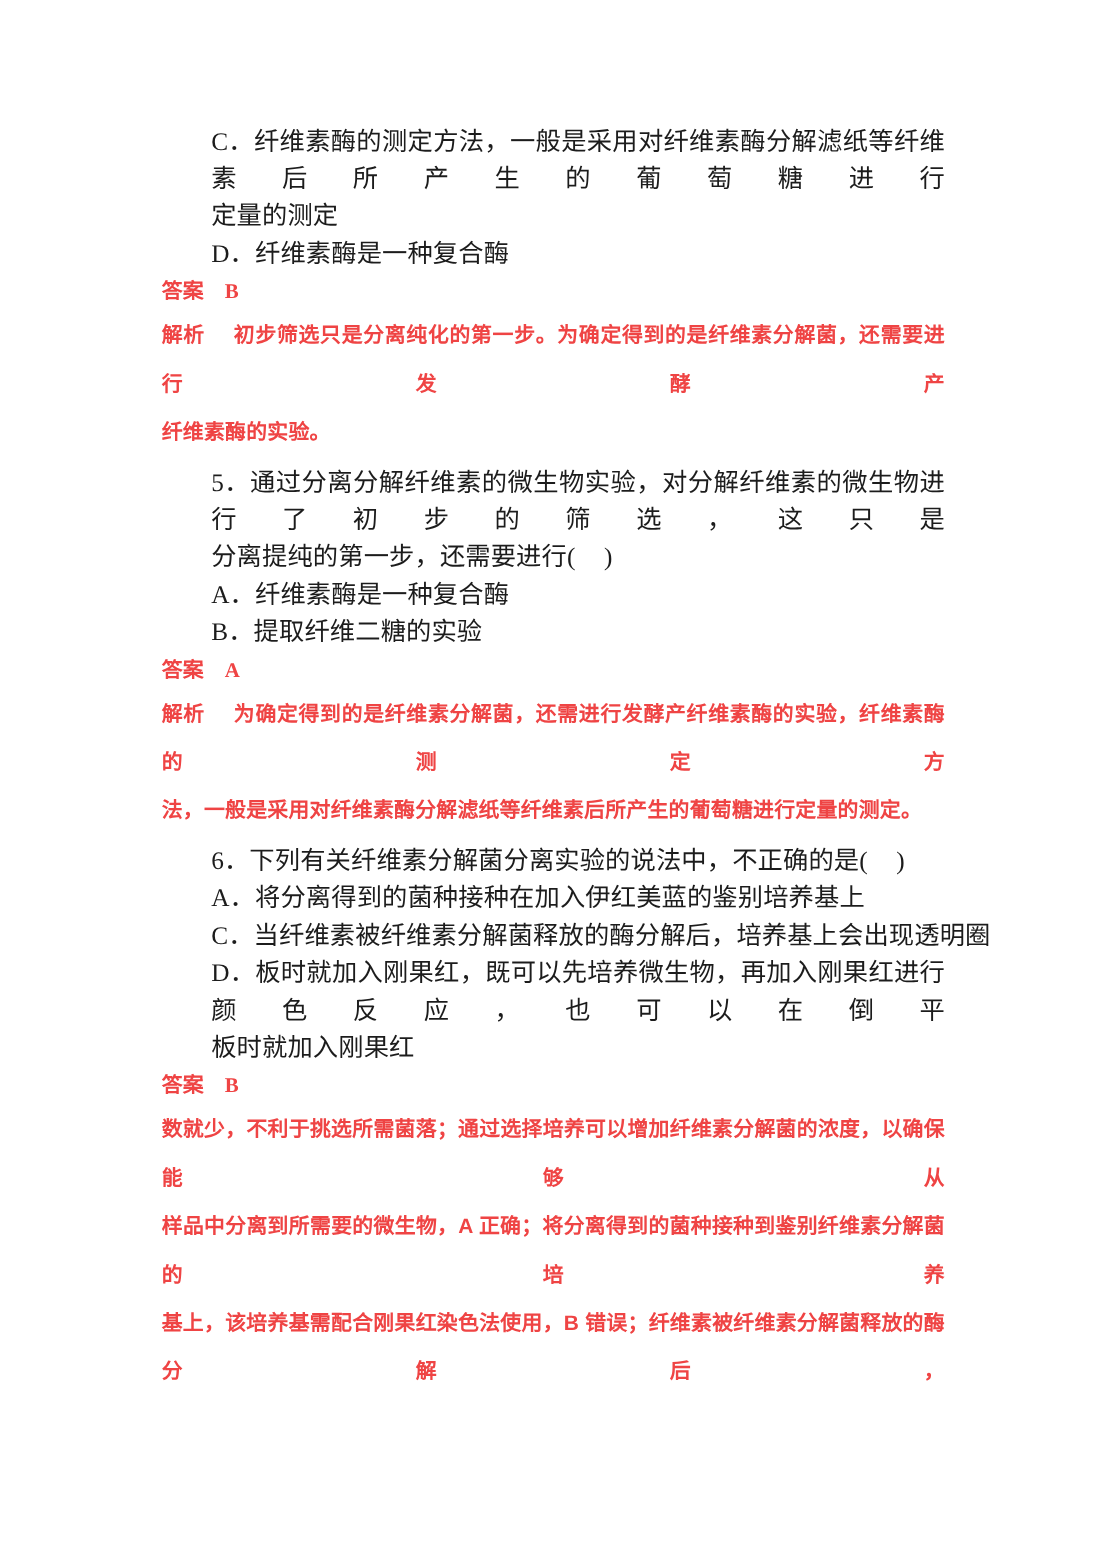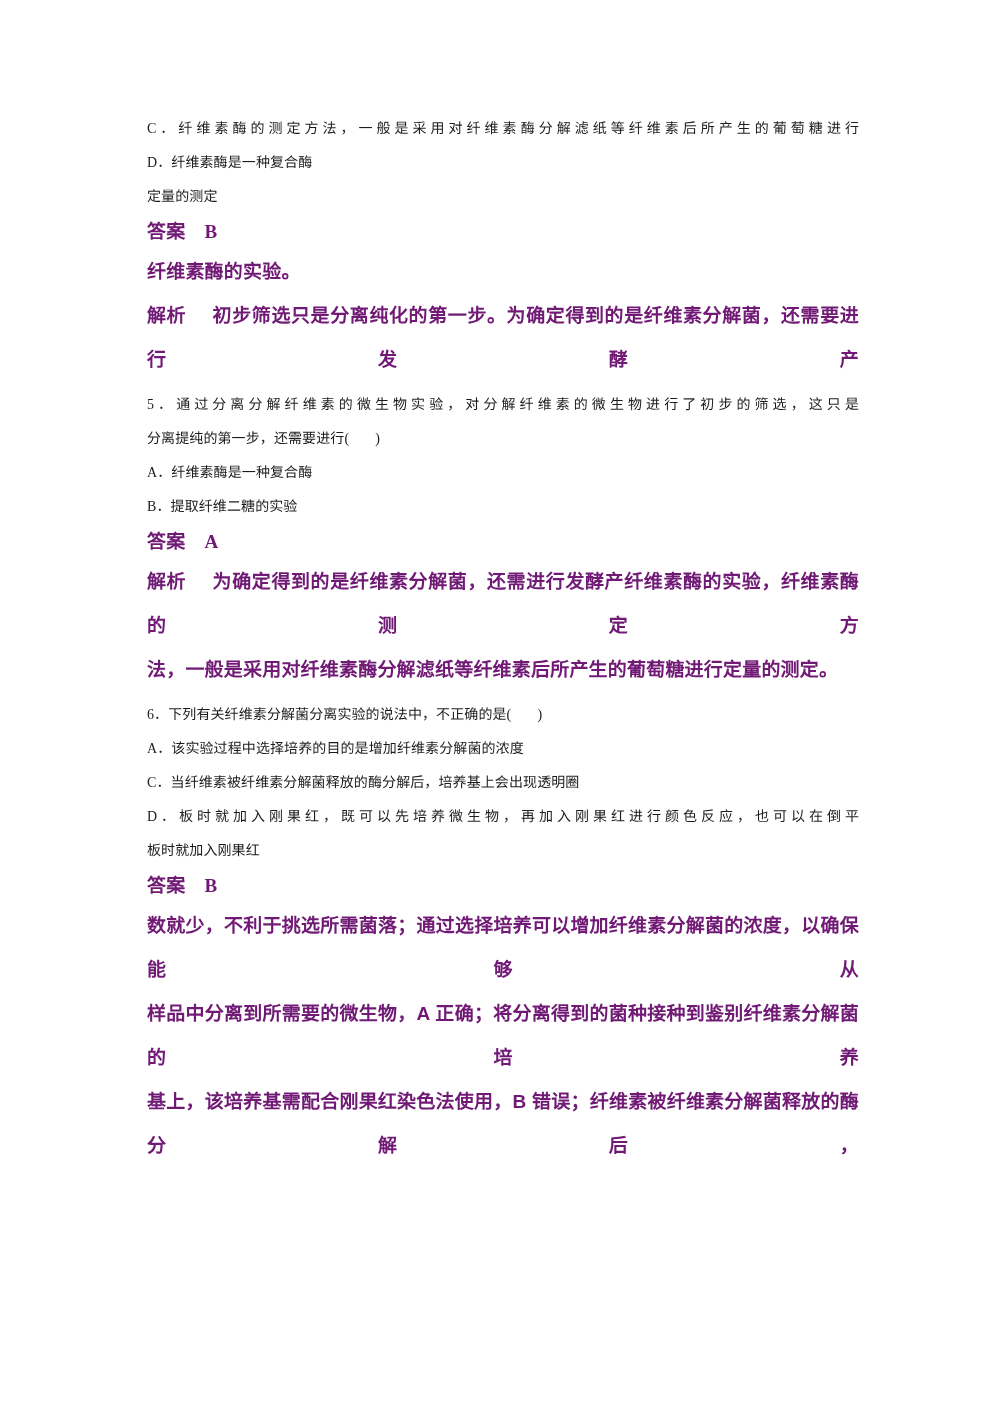--- a/index.html
+++ b/index.html
@@ -30,41 +30,42 @@
   .content {
     position: absolute;
     left: 147px;
     top: 112px;
     width: 712px;
   }
 
   
   .line {
     font-family: "Liberation Serif", "DejaVu Serif", serif;
-    font-size: 14px;
+    font-size: 23px;
     line-height: 34px;
     color: #1c1c1c;
     white-space: nowrap;
     letter-spacing: 0.1px;
+    margin-left: 45px;
   }
 
   
   .line.just {
     text-align: justify;
     text-align-last: justify;
     white-space: normal;
   }
 
   
   .bline {
     font-family: "Liberation Sans", "DejaVu Sans", sans-serif;
     font-weight: bold;
     font-size: 19px;
     line-height: 44px;
-    color: #701a75;
+    color: #ef4444;
     white-space: nowrap;
     letter-spacing: 0.2px;
   }
   .bline.just {
     text-align: justify;
     text-align-last: justify;
     white-space: normal;
   }
   .bline.tight {
     line-height: 36px;
@@ -85,44 +86,44 @@
     width: 26px;
   }
 </style>
 </head>
 <body>
 
 <div class="page">
   <div class="content">
 
     <div class="line just">C．纤维素酶的测定方法，一般是采用对纤维素酶分解滤纸等纤维素后所产生的葡萄糖进行</div>
+    <div class="line">定量的测定</div>
     <div class="line">D．纤维素酶是一种复合酶</div>
-    <div class="line">定量的测定</div>
 
     <div class="bline tight"><span>答案</span><span class="ans-letter">B</span></div>
 
+    <div class="bline just"><span>解析</span><span class="label-gap-wide"></span><span>初步筛选只是分离纯化的第一步。为确定得到的是纤维素分解菌，还需要进行发酵产</span></div>
     <div class="bline">纤维素酶的实验。</div>
-    <div class="bline just"><span>解析</span><span class="label-gap-wide"></span><span>初步筛选只是分离纯化的第一步。为确定得到的是纤维素分解菌，还需要进行发酵产</span></div>
 
     <div class="gap-sm"></div>
 
     <div class="line just">5．通过分离分解纤维素的微生物实验，对分解纤维素的微生物进行了初步的筛选，这只是</div>
     <div class="line"><span>分离提纯的第一步，还需要进行(</span><span class="blank-space"></span><span>)</span></div>
     <div class="line">A．纤维素酶是一种复合酶</div>
     <div class="line">B．提取纤维二糖的实验</div>
 
     <div class="bline tight"><span>答案</span><span class="ans-letter">A</span></div>
 
     <div class="bline just"><span>解析</span><span class="label-gap-wide"></span><span>为确定得到的是纤维素分解菌，还需进行发酵产纤维素酶的实验，纤维素酶的测定方</span></div>
     <div class="bline">法，一般是采用对纤维素酶分解滤纸等纤维素后所产生的葡萄糖进行定量的测定。</div>
 
     <div class="gap-sm"></div>
 
     <div class="line"><span>6．下列有关纤维素分解菌分离实验的说法中，不正确的是(</span><span class="blank-space"></span><span>)</span></div>
-    <div class="line">A．该实验过程中选择培养的目的是增加纤维素分解菌的浓度</div>
+    <div class="line">A．将分离得到的菌种接种在加入伊红美蓝的鉴别培养基上</div>
     <div class="line">C．当纤维素被纤维素分解菌释放的酶分解后，培养基上会出现透明圈</div>
     <div class="line just">D．板时就加入刚果红，既可以先培养微生物，再加入刚果红进行颜色反应，也可以在倒平</div>
     <div class="line">板时就加入刚果红</div>
 
     <div class="bline tight"><span>答案</span><span class="ans-letter">B</span></div>
 
     <div class="bline just">数就少，不利于挑选所需菌落；通过选择培养可以增加纤维素分解菌的浓度，以确保能够从</div>
     <div class="bline just">样品中分离到所需要的微生物，A 正确；将分离得到的菌种接种到鉴别纤维素分解菌的培养</div>
     <div class="bline just">基上，该培养基需配合刚果红染色法使用，B 错误；纤维素被纤维素分解菌释放的酶分解后，</div>
 

